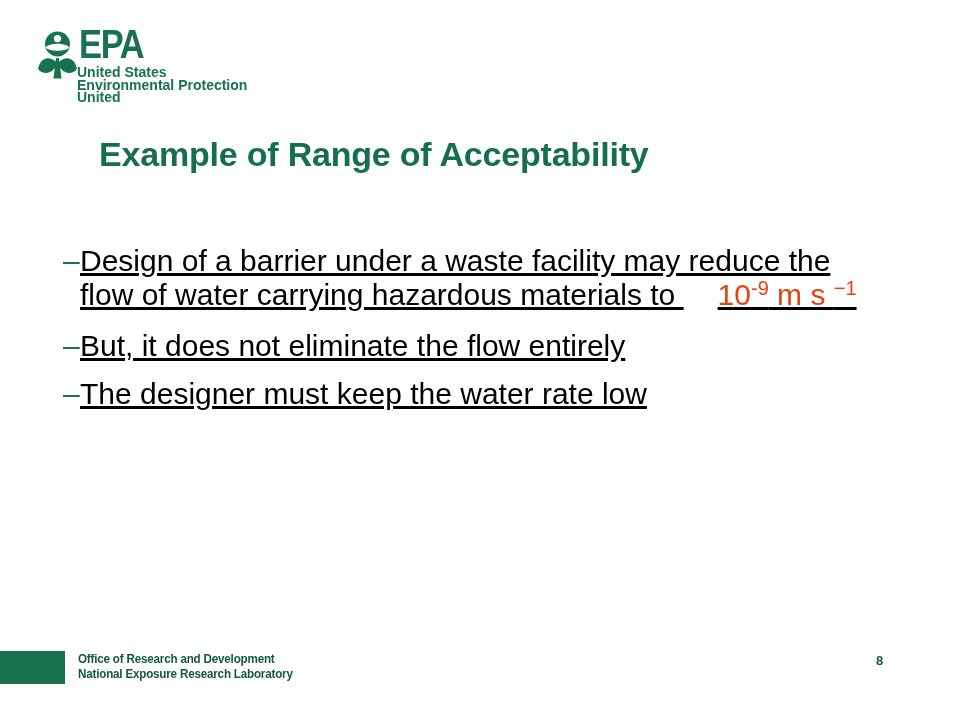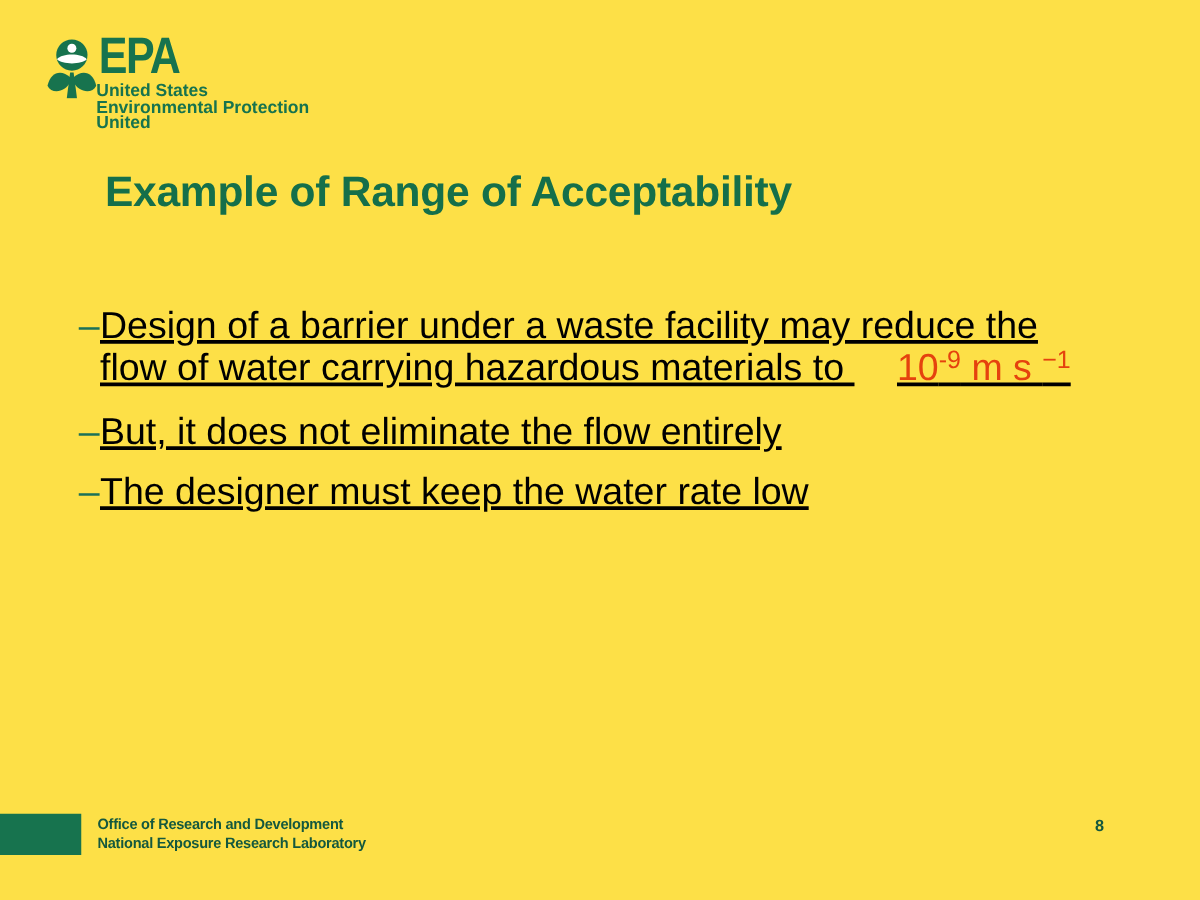--- a/index.html
+++ b/index.html
@@ -1,21 +1,21 @@
 <!DOCTYPE html>
 <html style="--epa-green: #17734E; --title-green: #156F4A; --dash-green: #1B7158; --text-black: #000000; --accent-orange: #E5420E; --footer-green: #14583E;"><head>
 <meta charset="utf-8">
 <style>
   * { margin: 0; padding: 0; box-sizing: border-box; }
   html, body { background: #888; }
   .slide {
     position: relative;
     width: 960px;
     height: 720px;
-    background: #fde047;
+    background: #ffffff;
     overflow: hidden;
     font-family: "Liberation Sans", sans-serif;
     margin: 0 auto;
   }
 
   
   .epa-logo { position: absolute; left: 0; top: 0; width: 260px; height: 110px; }
   .epa-flower { position: absolute; left: 37px; top: 31px; }
   .epa-acronym {
     position: absolute; left: 79px; top: 24px;
@@ -26,21 +26,21 @@
     transform-origin: left top;
   }
   .epa-lines {
     position: absolute; left: 77px; top: 66px;
     font-size: 14px; font-weight: 600; line-height: 12.5px;
     color: var(--epa-green);
   }
 
   
   .title {
-    position: absolute; left: 84px; top: 134px;
+    position: absolute; left: 99px; top: 134px;
     font-size: 34px; font-weight: bold; line-height: 1.2;
     color: var(--title-green);
     letter-spacing: -0.2px;
   }
 
   
   .bullets {
     position: absolute; left: 63px; top: 244px; width: 862px;
     font-size: 30px; line-height: 34px; color: var(--text-black);
   }

